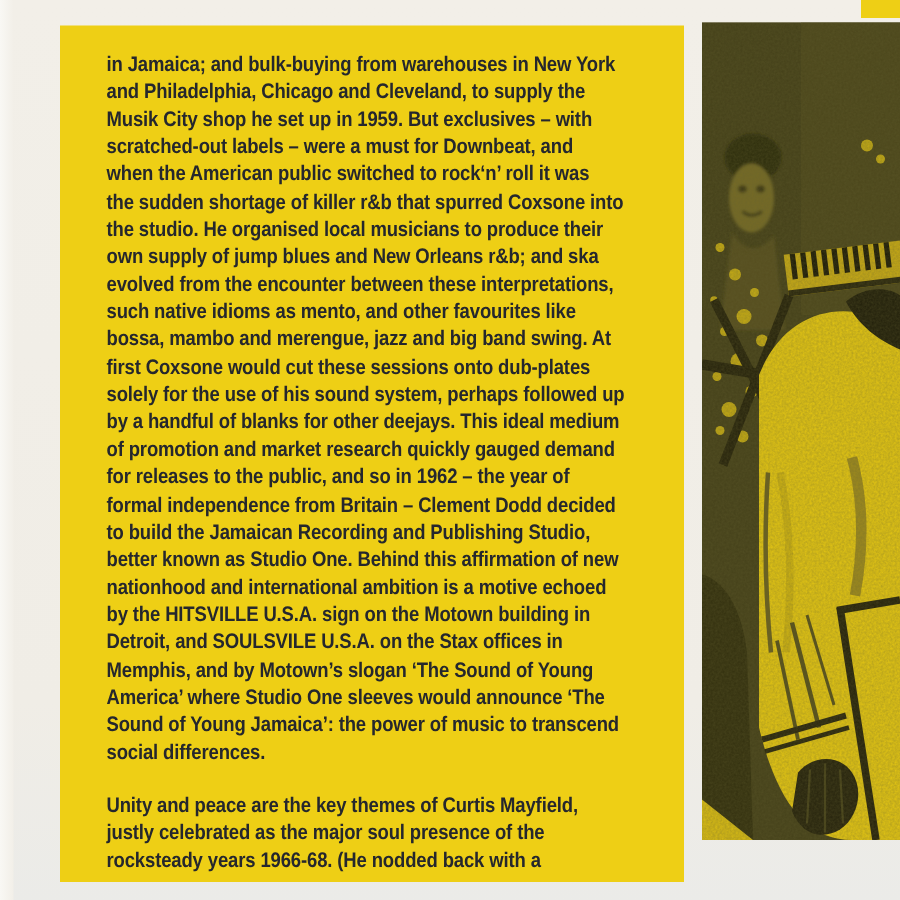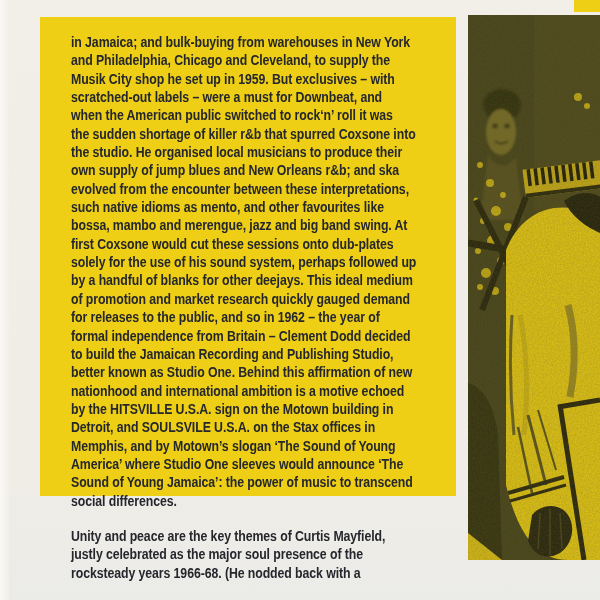--- a/index.html
+++ b/index.html
@@ -6,21 +6,21 @@
   body{
     width:600px;height:600px;position:relative;overflow:hidden;
     background:linear-gradient(180deg,#f2efe8 0%,#f0ede6 78%,#ebebe8 100%);
     font-family:"Liberation Sans",sans-serif;
   }
   .page-edge-left{
     position:absolute;left:0;top:0;width:9px;height:600px;
     background:linear-gradient(90deg,#f9f8f4,#f2efe8);
   }
   .yellow-panel{
-    position:absolute;left:40px;top:17px;width:416px;height:479px;
+    position:absolute;left:40px;top:17px;width:416px;height:571px;
     background:#eecf15;
   }
   .text-block{
     position:absolute;left:31px;top:16px;width:440px;
     transform:scaleX(0.88);transform-origin:0 0;
   }
   .liner-par{
     white-space:pre;margin:0;
     font-weight:700;font-size:14px;line-height:18.35px;
     letter-spacing:-0.1px;color:#25272d;

